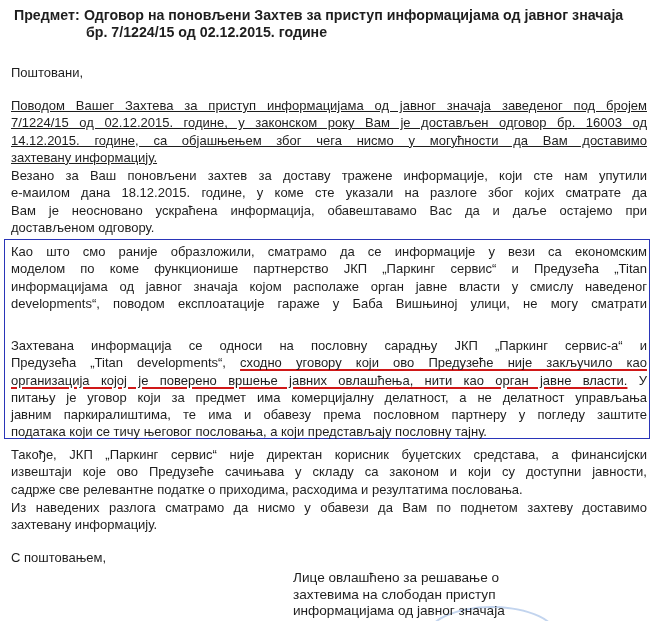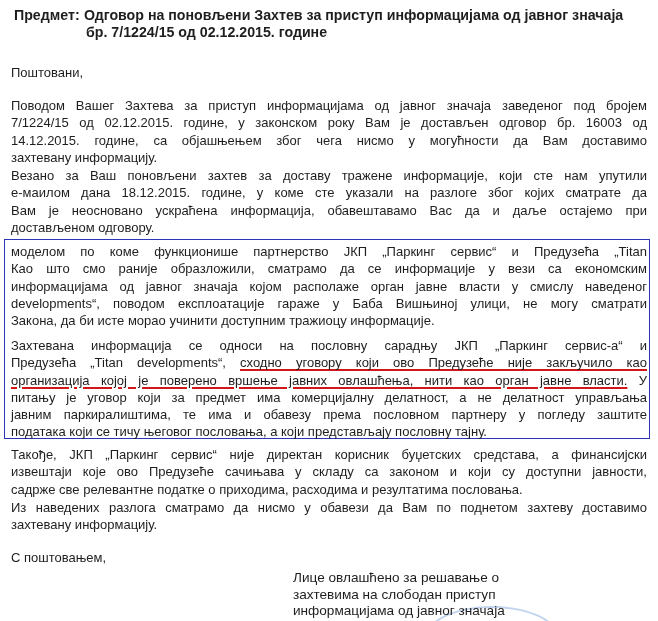--- a/index.html
+++ b/index.html
@@ -24,42 +24,41 @@
 <body>
 
 <div class="subject">
   <span class="label">Предмет:</span>
   <span class="l1">Одговор на поновљени Захтев за приступ информацијама од јавног значаја</span>
   <span class="l2">бр. 7/1224/15 од 02.12.2015. године</span>
 </div>
 
 <div class="p" style="top:64px;">Поштовани,</div>
 
-<div class="p" style="top:97px;">
+<div class="p" style="top:97px;text-decoration:underline;">
   <span class="line">Поводом Вашег Захтева за приступ информацијама од јавног значаја заведеног под бројем</span>
   <span class="line">7/1224/15 од 02.12.2015. године, у законском року Вам је достављен одговор бр. 16003 од</span>
   <span class="line">14.12.2015. године, са објашњењем због чега нисмо у могућности да Вам доставимо</span>
   <span class="line last">захтевану информацију.</span>
 </div>
 
 <div class="p" style="top:167px;">
   <span class="line">Везано за Ваш поновљени захтев за доставу тражене информације, који сте нам упутили</span>
   <span class="line">е-маилом дана 18.12.2015. године, у коме сте указали на разлоге због којих сматрате да</span>
   <span class="line">Вам је неосновано ускраћена информација, обавештавамо Вас да и даље остајемо при</span>
   <span class="line last">достављеном одговору.</span>
 </div>
 
 <div class="box"></div>
 
 <div class="p" style="top:243px;">
+  <span class="line">Као што смо раније образложили,  сматрамо да се информације у вези са економским</span>
   <span class="line">моделом по коме функционише партнерство ЈКП „Паркинг сервис“ и Предузећа „Titan</span>
-  <span class="line">Као што смо раније образложили,  сматрамо да се информације у вези са економским</span>
   <span class="line">информацијама од јавног значаја којом располаже орган јавне власти у смислу наведеног</span>
   <span class="line">developments“, поводом експлоатације гараже у Баба Вишњиној улици, не могу сматрати</span>
-  <span class="line last">Закона, да би исте морао учинити доступним тражиоцу информације.</span>
 </div>
 
 <div class="p" style="top:337px;">
   <span class="line">Захтевана информација се односи на пословну сарадњу ЈКП „Паркинг сервис-а“ и</span>
   <span class="line"><span>Предузећа  „Titan developments“,  </span><span class="ul">сходно уговору који ово Предузеће није закључило као</span></span>
   <span class="line"><span class="ul">организација којој је поверено вршење јавних овлашћења, нити као орган јавне власти.</span><span> У</span></span>
   <span class="line">питању је уговор који за предмет има комерцијалну делатност, а не делатност управљања</span>
   <span class="line">јавним паркиралиштима, те има и обавезу према пословном партнеру у погледу заштите</span>
   <span class="line last">података који се тичу његовог пословања, а који представљају пословну тајну.</span>
 </div>

